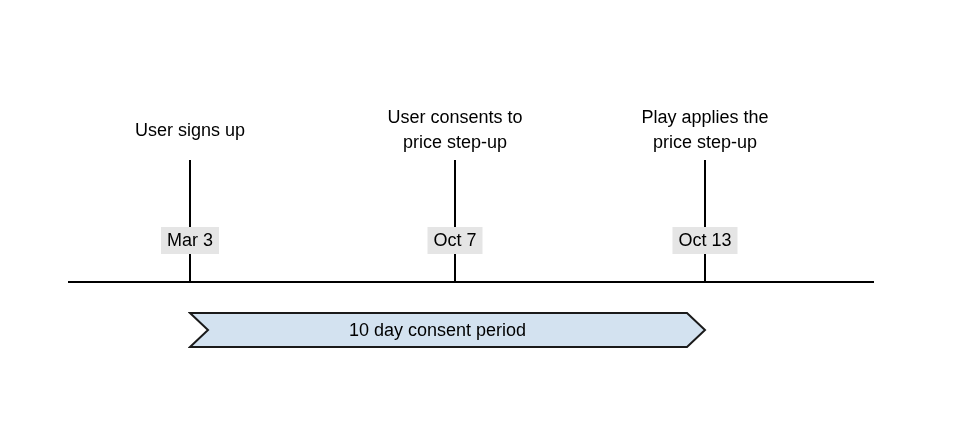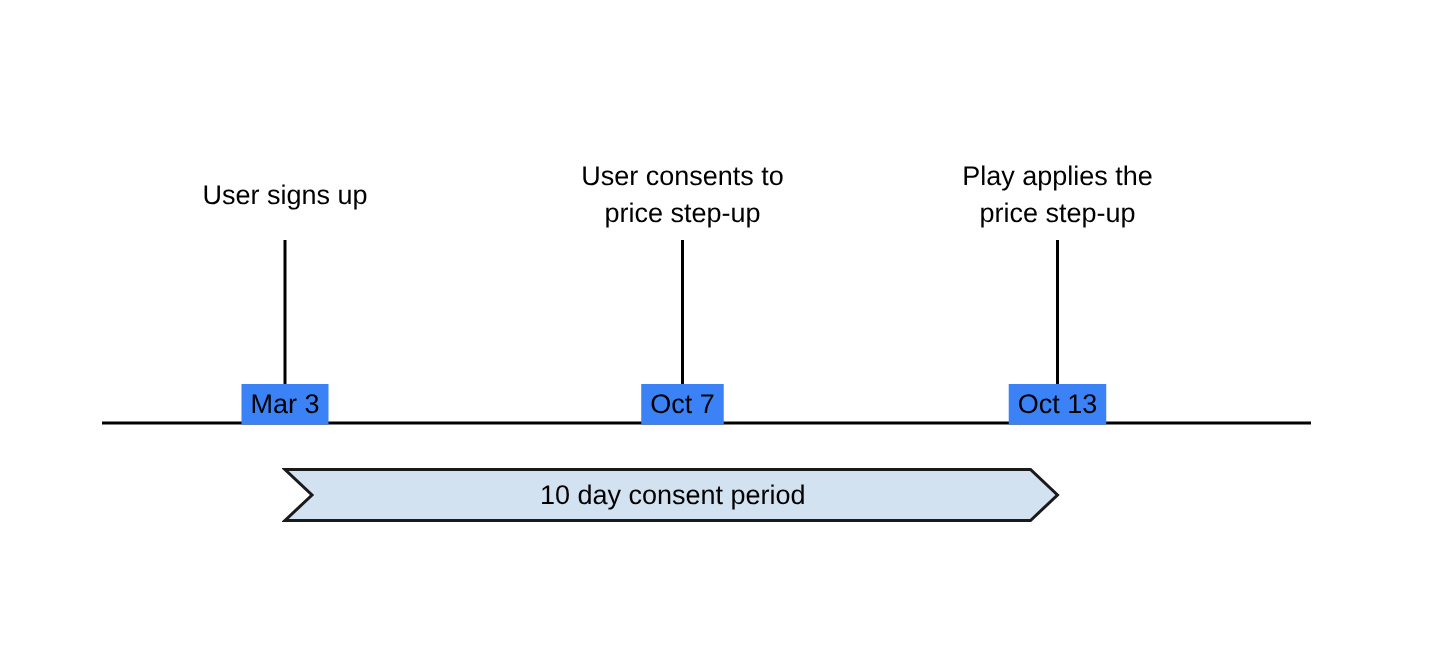--- a/index.html
+++ b/index.html
@@ -50,40 +50,40 @@
   .event-tick {
     position: absolute;
     left: -1px;
     top: 160px;
     width: 2px;
     height: 122px;
     background: #000000;
   }
   .event-date {
     position: absolute;
-    top: 256px;
+    top: 227px;
     left: 0;
     transform: translateX(-50%);
-    background: #3b82f6;
+    background: #e5e5e5;
     padding: 2px 6px;
     font-size: 18px;
     line-height: 23px;
     white-space: nowrap;
     z-index: 2;
   }
   .consent-arrow-svg {
     position: absolute;
     left: 188px;
     top: 311px;
     width: 520px;
     height: 38px;
   }
   .consent-arrow-label {
     position: absolute;
-    left: 199px;
+    left: 188px;
     top: 311px;
     width: 499px;
     height: 38px;
     display: flex;
     align-items: center;
     justify-content: center;
     font-size: 18px;
     z-index: 2;
     text-align: center;
   }

